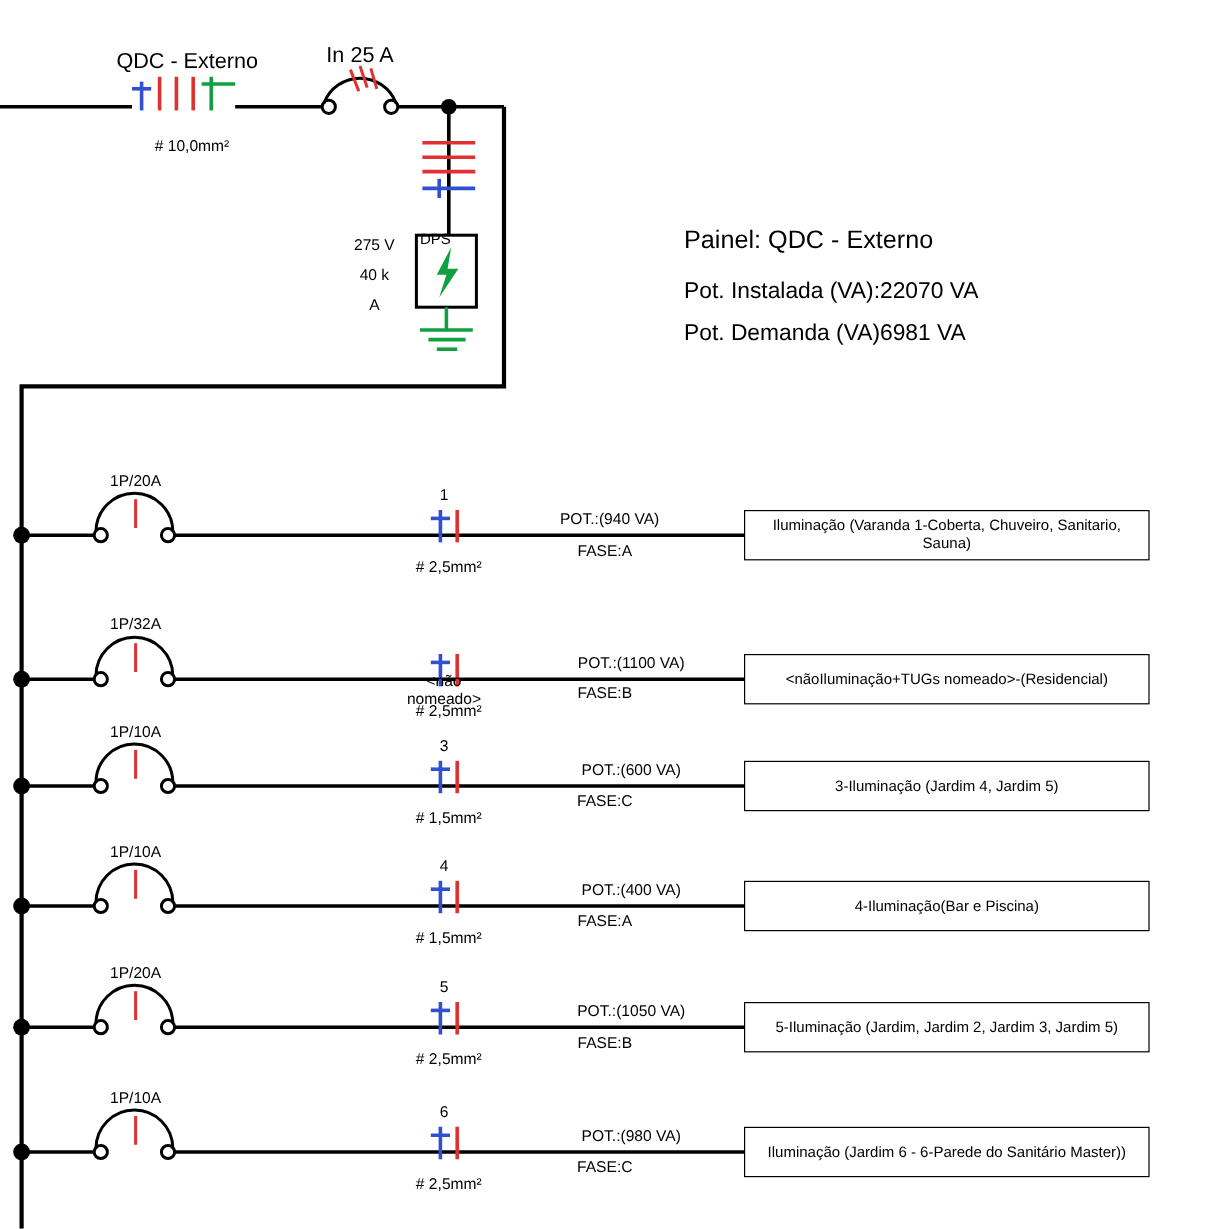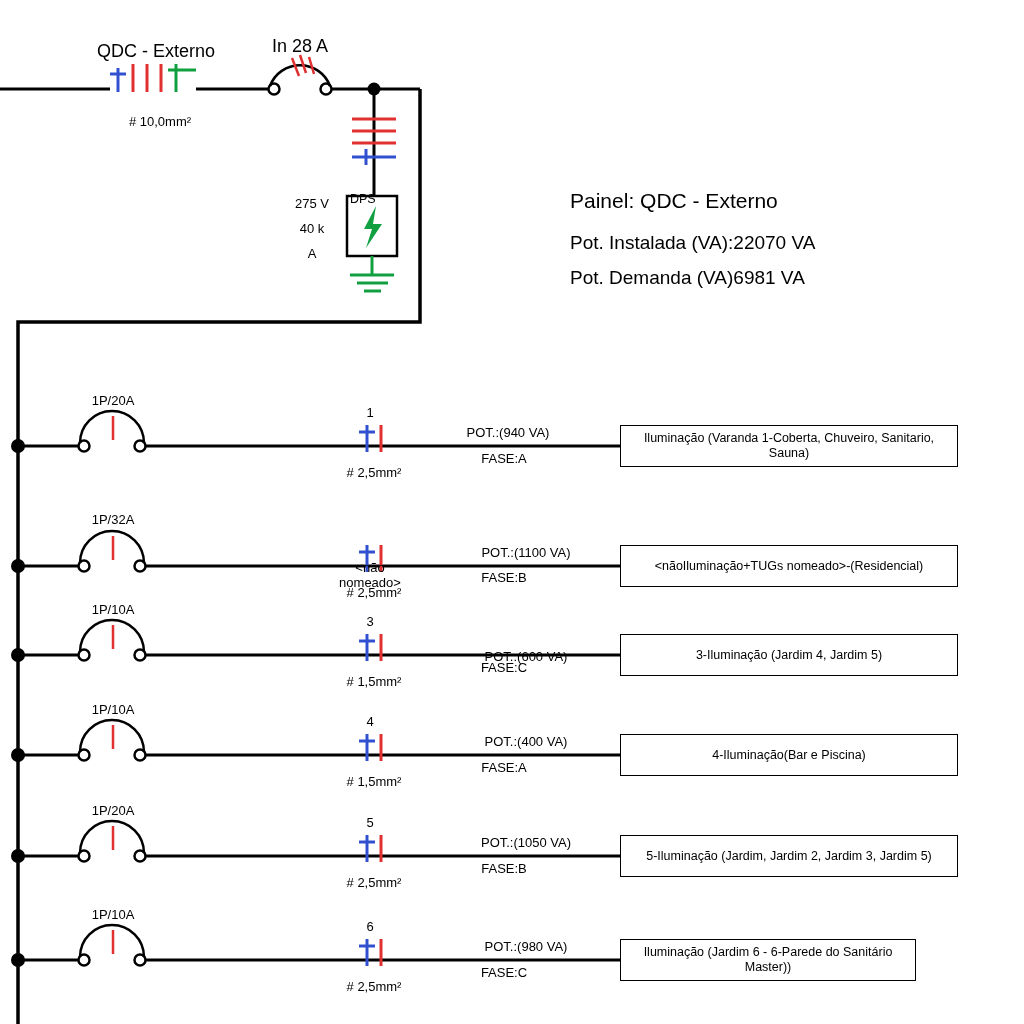--- a/index.html
+++ b/index.html
@@ -182,21 +182,21 @@
       <line x1="113" y1="930" x2="113" y2="954" stroke="#e03030" stroke-width="2.5"></line>
       <line x1="145" y1="960" x2="620" y2="960" stroke="#000" stroke-width="3"></line>
       <line x1="367" y1="939" x2="367" y2="966" stroke="#3050d0" stroke-width="3"></line>
       <line x1="381" y1="939" x2="381" y2="966" stroke="#e03030" stroke-width="3"></line>
       <line x1="359" y1="946" x2="375" y2="946" stroke="#3050d0" stroke-width="3"></line>
     </g>
   </svg>
 
   <div class="lbl lbl-c t14" style="left:156px; top:41px;">QDC - Externo</div>
   <div class="lbl lbl-c t13" style="left:160px; top:115px;"># 10,0mm²</div>
-  <div class="lbl lbl-c t14" style="left:300px; top:36px;">In 28 A</div>
+  <div class="lbl lbl-c t14" style="left:300px; top:36px;">In 25 A</div>
 
   <div class="lbl lbl-c t13" style="left:312px; top:197px;">275 V</div>
   <div class="lbl lbl-c t13" style="left:312px; top:222px;">40 k</div>
   <div class="lbl lbl-c t13" style="left:312px; top:247px;">A</div>
   <div class="lbl lbl-l t12" style="left:350px; top:192px;">DPS</div>
 
   <div class="lbl lbl-l panel-title" style="left:570px; top:189px;">Painel: QDC - Externo</div>
   <div class="lbl lbl-l panel-line" style="left:570px; top:232px;">Pot. Instalada (VA):22070 VA</div>
   <div class="lbl lbl-l panel-line" style="left:570px; top:267px;">Pot. Demanda (VA)6981 VA</div>
 
@@ -214,21 +214,21 @@
 nomeado&gt;</div>
   <div class="lbl lbl-c t13" style="left:374px; top:586px;"># 2,5mm²</div>
   <div class="lbl lbl-c t13" style="left:526px; top:546px;">POT.:(1100 VA)</div>
   <div class="lbl lbl-c t13" style="left:504px; top:571px;">FASE:B</div>
   <div class="box-text" style="left:620px; top:545px; width:338px; height:42px;">&lt;nãoIluminação+TUGs
 nomeado&gt;-(Residencial)</div>
 
   <div class="lbl lbl-c t13" style="left:113px; top:603px;">1P/10A</div>
   <div class="lbl lbl-c wire-no" style="left:370px; top:615px;">3</div>
   <div class="lbl lbl-c t13" style="left:374px; top:675px;"># 1,5mm²</div>
-  <div class="lbl lbl-c t13" style="left:526px; top:635px;margin-top:15px;">POT.:(600 VA)</div>
+  <div class="lbl lbl-c t13" style="left:526px; top:635px;">POT.:(600 VA)</div>
   <div class="lbl lbl-c t13" style="left:504px; top:661px;">FASE:C</div>
   <div class="box-text" style="left:620px; top:634px; width:338px; height:42px;">
     <span>3-</span>
       <span>Iluminação (Jardim 4,
 Jardim 5)</span>
   </div>
 
   <div class="lbl lbl-c t13" style="left:113px; top:703px;">1P/10A</div>
   <div class="lbl lbl-c wire-no" style="left:370px; top:715px;">4</div>
   <div class="lbl lbl-c t13" style="left:374px; top:775px;"># 1,5mm²</div>
@@ -245,17 +245,17 @@
     <span>5-</span>
       <span>Iluminação (Jardim, Jardim
 2, Jardim 3, Jardim 5)</span>
   </div>
 
   <div class="lbl lbl-c t13" style="left:113px; top:908px;">1P/10A</div>
   <div class="lbl lbl-c wire-no" style="left:370px; top:920px;">6</div>
   <div class="lbl lbl-c t13" style="left:374px; top:980px;"># 2,5mm²</div>
   <div class="lbl lbl-c t13" style="left:526px; top:940px;">POT.:(980 VA)</div>
   <div class="lbl lbl-c t13" style="left:504px; top:966px;">FASE:C</div>
-  <div class="box-text" style="left:620px; top:939px; width:296px; height:42px;">Iluminação (Jardim 6 -
+  <div class="box-text" style="left:620px; top:939px; width:338px; height:42px;">Iluminação (Jardim 6 -
 6-Parede do Sanitário
 Master))</div>
 
 </div>
 
 </body></html>

